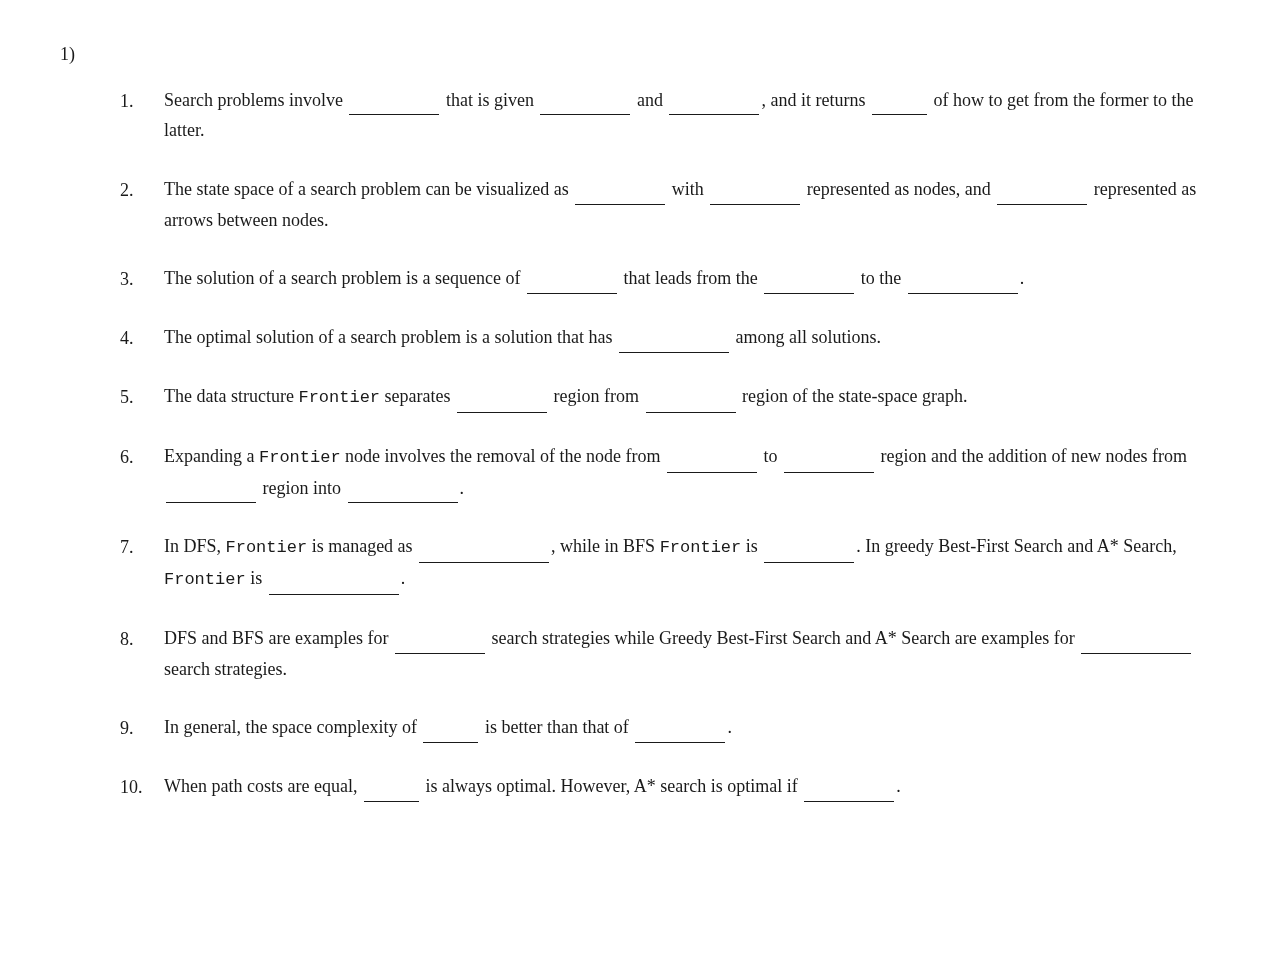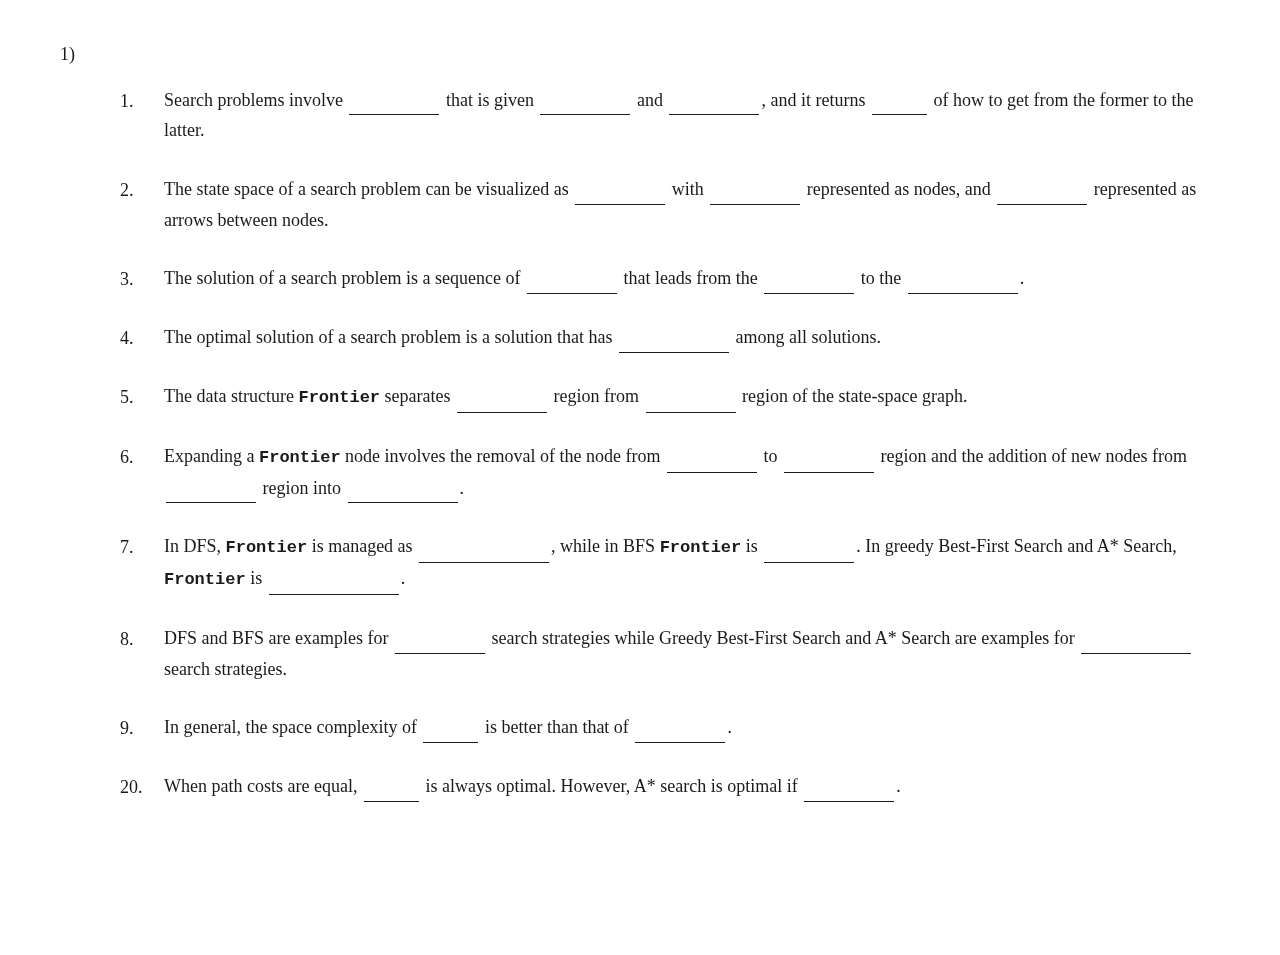--- a/index.html
+++ b/index.html
@@ -13,21 +13,20 @@
       font-family: Georgia, 'Times New Roman', Times, serif;
       font-size: 18px;
       color: #1a1a1a;
       padding: 40px 60px;
       line-height: 1.6;
     }
 
     code, .mono {
       font-family: 'Courier New', Courier, monospace;
       font-size: 17px;
-      font-weight: bold;
     }
   </style>
 </head>
 <body>
 
 <div>
   <span style="display:inline-block; min-width:40px; font-size:18px;">1)</span>
   <span></span>
 </div>
 
@@ -62,16 +61,16 @@
     </li>
     <li style="display: flex; align-items: flex-start; margin-bottom: 28px;">
       <span style="min-width: 44px; font-size: 18px; padding-top: 2px; font-family: Georgia, &quot;Times New Roman&quot;, Times, serif;">8.</span>
       <div style="flex: 1 1 0%; font-size: 18px; line-height: 1.7; font-family: Georgia, &quot;Times New Roman&quot;, Times, serif;"><span>DFS and BFS are examples for </span><span style="display: inline-block; border-bottom: 1.5px solid rgb(26, 26, 26); min-width: 90px; margin: 0px 2px; vertical-align: bottom; height: 22px;"></span><span> search strategies while Greedy Best-First Search and A* Search are examples for </span><span style="display: inline-block; border-bottom: 1.5px solid rgb(26, 26, 26); min-width: 110px; margin: 0px 2px; vertical-align: bottom; height: 22px;"></span><span> search strategies.</span></div>
     </li>
     <li style="display: flex; align-items: flex-start; margin-bottom: 28px;">
       <span style="min-width: 44px; font-size: 18px; padding-top: 2px; font-family: Georgia, &quot;Times New Roman&quot;, Times, serif;">9.</span>
       <div style="flex: 1 1 0%; font-size: 18px; line-height: 1.7; font-family: Georgia, &quot;Times New Roman&quot;, Times, serif;"><span>In general, the space complexity of </span><span style="display: inline-block; border-bottom: 1.5px solid rgb(26, 26, 26); min-width: 55px; margin: 0px 2px; vertical-align: bottom; height: 22px;"></span><span> is better than that of </span><span style="display: inline-block; border-bottom: 1.5px solid rgb(26, 26, 26); min-width: 90px; margin: 0px 2px; vertical-align: bottom; height: 22px;"></span><span>.</span></div>
     </li>
     <li style="display: flex; align-items: flex-start; margin-bottom: 28px;">
-      <span style="min-width: 44px; font-size: 18px; padding-top: 2px; font-family: Georgia, &quot;Times New Roman&quot;, Times, serif;">20.</span>
+      <span style="min-width: 44px; font-size: 18px; padding-top: 2px; font-family: Georgia, &quot;Times New Roman&quot;, Times, serif;">10.</span>
       <div style="flex: 1 1 0%; font-size: 18px; line-height: 1.7; font-family: Georgia, &quot;Times New Roman&quot;, Times, serif;"><span>When path costs are equal, </span><span style="display: inline-block; border-bottom: 1.5px solid rgb(26, 26, 26); min-width: 55px; margin: 0px 2px; vertical-align: bottom; height: 22px;"></span><span> is always optimal. However, A* search is optimal if </span><span style="display: inline-block; border-bottom: 1.5px solid rgb(26, 26, 26); min-width: 90px; margin: 0px 2px; vertical-align: bottom; height: 22px;"></span><span>.</span></div>
     </li>
   </ol>
 
 </body></html>

